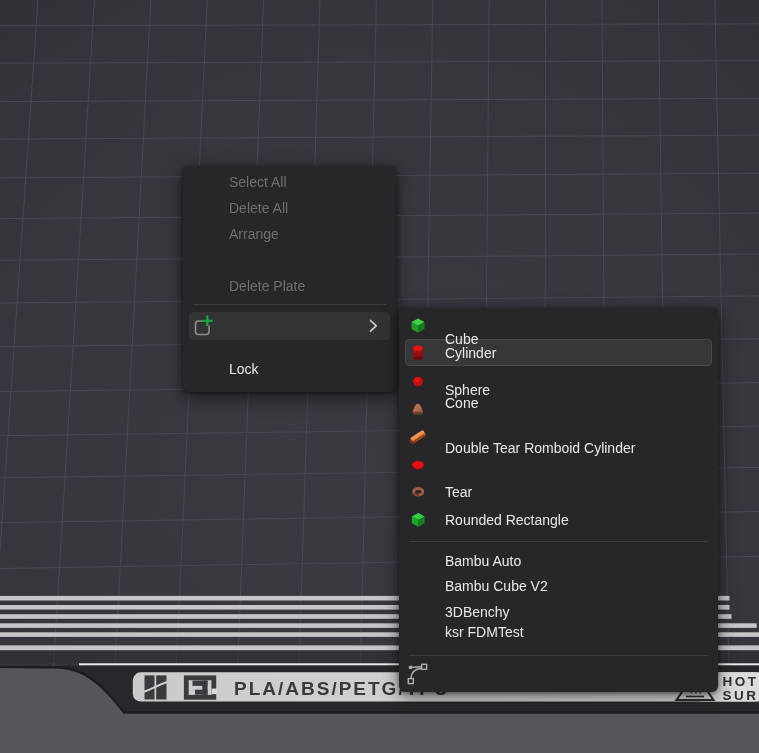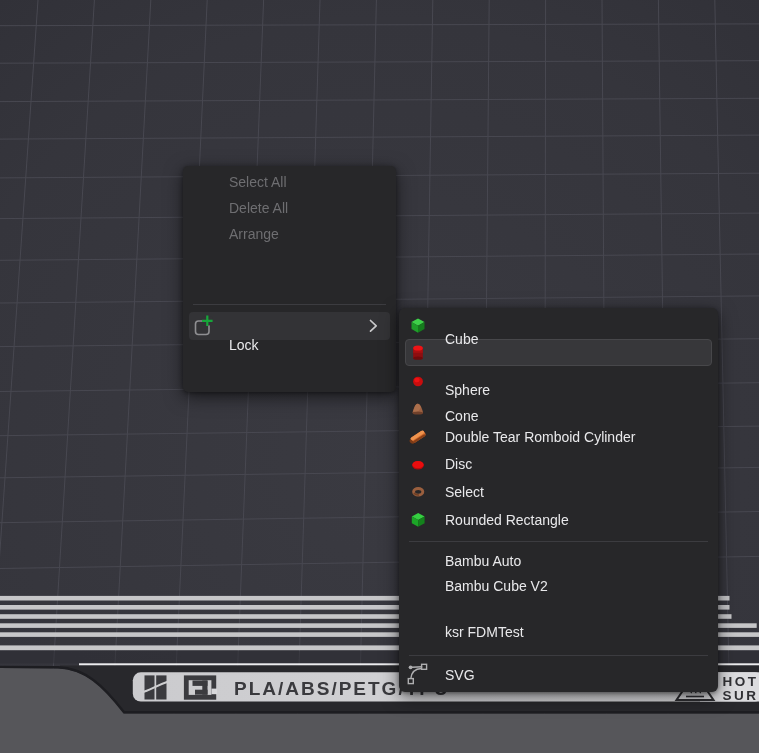--- a/index.html
+++ b/index.html
@@ -96,100 +96,101 @@
   <text x="722.5" y="700" font-family="Liberation Sans" font-weight="bold" font-size="13.5px" letter-spacing="2.5" fill="#313135">SURFA</text>
 
   <path d="M0 753 L0 668 L58 668.5 C85 669.5 103 686 124 713.5 L759 713.5 L759 753 Z" fill="#56565a"></path>
   <path d="M-2 666.9 L58 667.3 C85 668.3 103 685 124 712.3 L759 712.3" fill="none" stroke="#1d1d21" stroke-width="2.4"></path>
 </svg>
 
 <div class="menu" style="left:183px;top:166px;width:213px;height:226px;">
   <div class="mi dis" style="top:2.5px">Select All</div>
   <div class="mi dis" style="top:28.5px">Delete All</div>
   <div class="mi dis" style="top:54.5px">Arrange</div>
+  <div class="mi dis" style="top:106.5px">Delete Plate</div>
   <div class="sep" style="top:138px"></div>
   <div style="position:absolute;left:6px;right:6px;top:145.5px;height:28px;background:#333336;border-radius:4px;"></div>
   <svg style="position:absolute;left:11px;top:148px" width="32" height="24" viewBox="0 0 32 24">
     <rect x="1.5" y="7" width="13.5" height="13.5" rx="3" fill="none" stroke="#8f8f92" stroke-width="1.6"></rect>
     <rect x="8.6" y="2.4" width="9.6" height="9" fill="#333336"></rect>
     <path d="M8 6.8 H18.6 M13.3 1.6 V12.1" stroke="#17a63a" stroke-width="2.2" fill="none"></path>
   </svg>
   <svg style="position:absolute;right:18px;top:153px" width="9" height="14" viewBox="0 0 9 14">
     <path d="M1.5 1.5 L7.2 6.8 L1.5 12.1" stroke="#c9c9cb" stroke-width="1.7" fill="none" stroke-linecap="round" stroke-linejoin="round"></path>
   </svg>
-  <div class="mi" style="top:166px">Lock</div>
+  <div class="mi" style="top:190px">Lock</div>
 </div>
 
 <div class="menu" style="left:399px;top:307.5px;width:319px;height:384px;border-radius:6px;">
   <div style="position:absolute;left:6px;right:6px;top:31.2px;height:27.6px;background:#37373a;border:1px solid #47474a;border-radius:4px;box-sizing:border-box;"></div>
   <svg style="position:absolute;left:7px;top:7.0px" width="24" height="22" viewBox="0 0 24 22">
         <g transform="translate(5.5,3.5)">
           <path d="M6.5 0 L13 3.6 L6.5 7.2 L0 3.6 Z" fill="#3ed149"></path>
           <path d="M0 3.6 L6.5 7.2 L6.5 14.2 L0 10.6 Z" fill="#1e9e29"></path>
           <path d="M6.5 7.2 L13 3.6 L13 10.6 L6.5 14.2 Z" fill="#157c1d"></path>
         </g>
       </svg>
   <div class="mi" style="top:18px">Cube</div>
   <svg style="position:absolute;left:7px;top:34.8px" width="24" height="22" viewBox="0 0 24 22">
         <g transform="translate(7.2,3.2)">
           <rect x="0" y="2.6" width="9.6" height="10.4" fill="#8f0d0f"></rect>
           <rect x="0" y="2.6" width="9.6" height="5" fill="#a80f11"></rect>
           <ellipse cx="4.8" cy="2.8" rx="4.8" ry="2.6" fill="#ee1416"></ellipse>
           <ellipse cx="4.8" cy="13" rx="4.8" ry="1.6" fill="#6f0a0b"></ellipse>
         </g>
       </svg>
+  <div class="mi" style="top:32.6px">Cylinder</div>
   <svg style="position:absolute;left:7px;top:62.6px" width="24" height="22" viewBox="0 0 24 22">
         <ellipse cx="12" cy="11.5" rx="4.9" ry="4.8" fill="#c80d0e"></ellipse>
         <ellipse cx="11" cy="10" rx="2.6" ry="2.3" fill="#ee1214"></ellipse>
       </svg>
   <div class="mi" style="top:69px">Sphere</div>
   <svg style="position:absolute;left:7px;top:90.4px" width="24" height="22" viewBox="0 0 24 22">
         <g transform="translate(6.6,5.6)">
           <path d="M5.2 0.2 C7.3 0.2 8.3 2.6 9.3 5.2 C10 7 10.4 8.4 10.4 9.3 L0 9.3 C0 8.4 0.4 7 1.1 5.2 C2.1 2.6 3.1 0.2 5.2 0.2 Z" fill="#9d6142"></path>
           <path d="M5.2 0.2 C6.6 0.2 7.5 1.8 8.3 3.9 L5.2 9 L0.6 8 C1.2 6 2 3.4 3 1.6 C3.7 0.5 4.4 0.2 5.2 0.2 Z" fill="#ab6f4c"></path>
           <ellipse cx="5.2" cy="9.4" rx="5.2" ry="1.5" fill="#70402a"></ellipse>
         </g>
       </svg>
-  <div class="mi" style="top:95px">Cone</div>
+  <div class="mi" style="top:82px">Cone</div>
   <svg style="position:absolute;left:7px;top:118.2px" width="24" height="22" viewBox="0 0 24 22">
         <g transform="rotate(-33 12 10.5)">
           <rect x="4.2" y="7.6" width="15.6" height="6.4" rx="2.6" fill="#d96e2c"></rect>
           <rect x="4.2" y="7.6" width="15.6" height="3.4" rx="1.7" fill="#ef944f"></rect>
           <path d="M6 13.8 a2.8 2.8 0 0 1 -1.8 -5.4 z" fill="#7c3a16"></path>
           <rect x="5" y="11.8" width="14" height="2.2" rx="1.1" fill="#8a4018"></rect>
         </g>
       </svg>
-  <div class="mi" style="top:116.0px">Double Tear Romboid Cylinder</div>
+  <div class="mi" style="top:127px">Double Tear Romboid Cylinder</div>
   <svg style="position:absolute;left:7px;top:146.0px" width="24" height="22" viewBox="0 0 24 22">
         <ellipse cx="12" cy="11.2" rx="5.8" ry="4.3" fill="#b20b0c"></ellipse>
         <ellipse cx="12" cy="10.6" rx="5.6" ry="3.6" fill="#ea0d0e"></ellipse>
       </svg>
-  <div class="mi" style="top:143.8px">Disc</div>
   <svg style="position:absolute;left:7px;top:173.8px" width="24" height="22" viewBox="0 0 24 22">
         <ellipse cx="12.2" cy="10.8" rx="4.6" ry="3.3" fill="none" stroke="#9a5f3e" stroke-width="2.9"></ellipse>
         <path d="M8 12 a4.9 3.6 0 0 0 5 2" stroke="#6f3f24" stroke-width="1.6" fill="none"></path>
       </svg>
-  <div class="mi" style="top:171.6px">Select</div>
+  <div class="mi" style="top:171.6px">Tear</div>
   <svg style="position:absolute;left:7px;top:201.6px" width="24" height="22" viewBox="0 0 24 22">
         <g transform="translate(5.8,3.9)">
           <path d="M6.4 0 L12.8 3.5 L6.4 7 L0 3.5 Z" fill="#35cf41"></path>
           <path d="M0 3.5 L6.4 7 L6.4 13.9 L0 10.4 Z" fill="#1ca627"></path>
           <path d="M6.4 7 L12.8 3.5 L12.8 10.4 L6.4 13.9 Z" fill="#14821c"></path>
         </g>
       </svg>
   <div class="mi" style="top:199.4px">Rounded Rectangle</div>
   <div class="mi" style="top:240.4px">Bambu Auto</div>
   <div class="mi" style="top:265.8px">Bambu Cube V2</div>
+  <div class="mi" style="top:291.2px">3DBenchy</div>
   <div class="mi" style="top:311px">ksr FDMTest</div>
   <svg style="position:absolute;left:8px;top:355px" width="22" height="23" viewBox="0 0 22 23">
         <g stroke="#aeaeb0" stroke-width="1.4" fill="none">
           <circle cx="3.6" cy="4.3" r="1.9" fill="#aeaeb0" stroke="none"></circle>
           <path d="M5 4.2 L15.2 3.8"></path>
           <rect x="14.6" y="1.3" width="5" height="5"></rect>
           <rect x="1.3" y="15.6" width="5" height="5"></rect>
           <path d="M3.9 15.4 C4.5 9 8.5 5.8 14.4 5.5"></path>
         </g>
       </svg>
-  <div class="mi" style="top:354px">SVG</div>
   <div class="sep" style="top:233.4px"></div>
   <div class="sep" style="top:347px"></div>
 </div>
 
 </div>
 </body></html>

